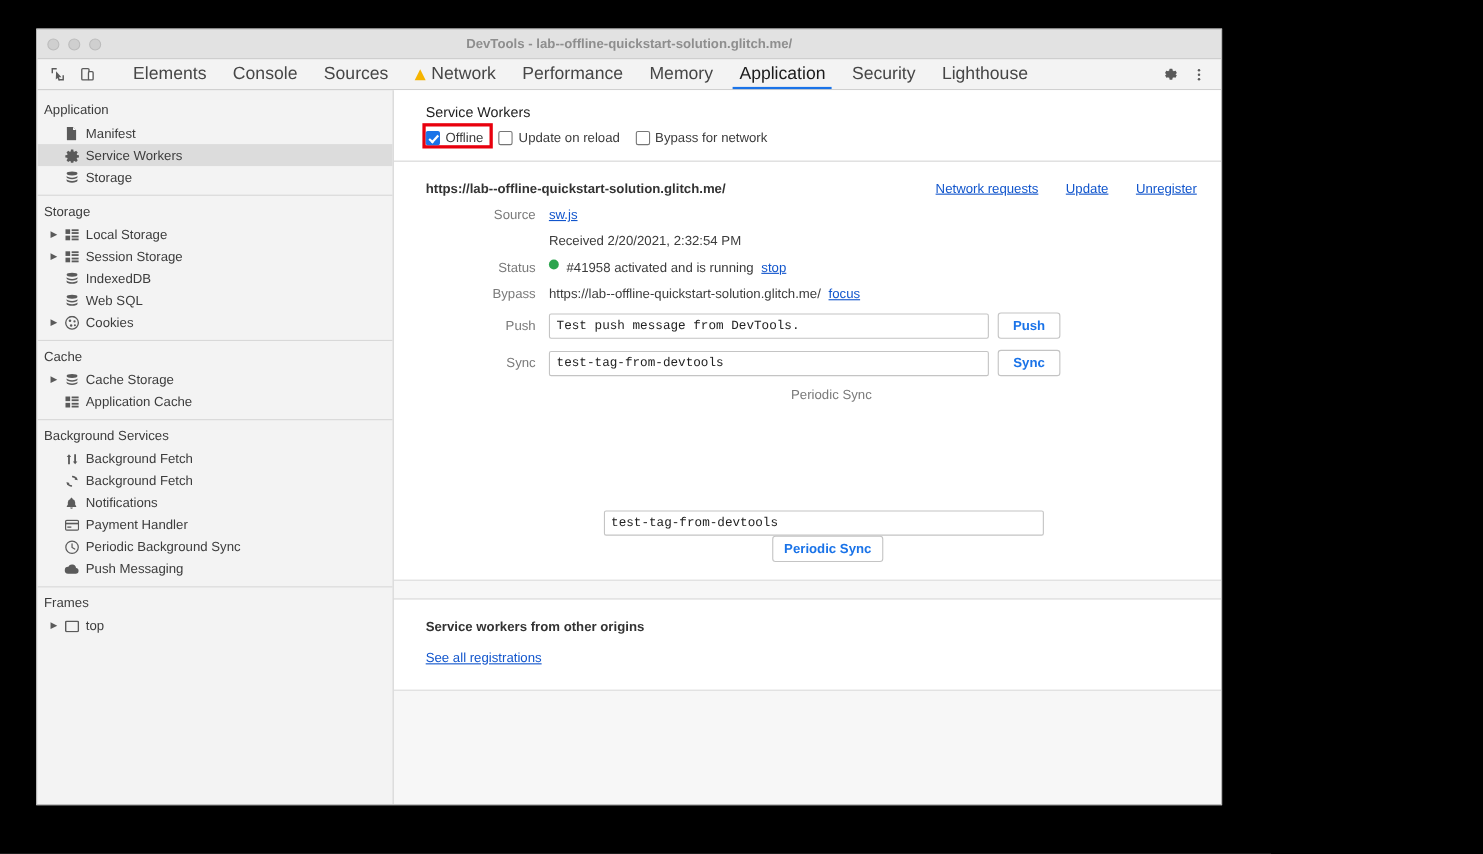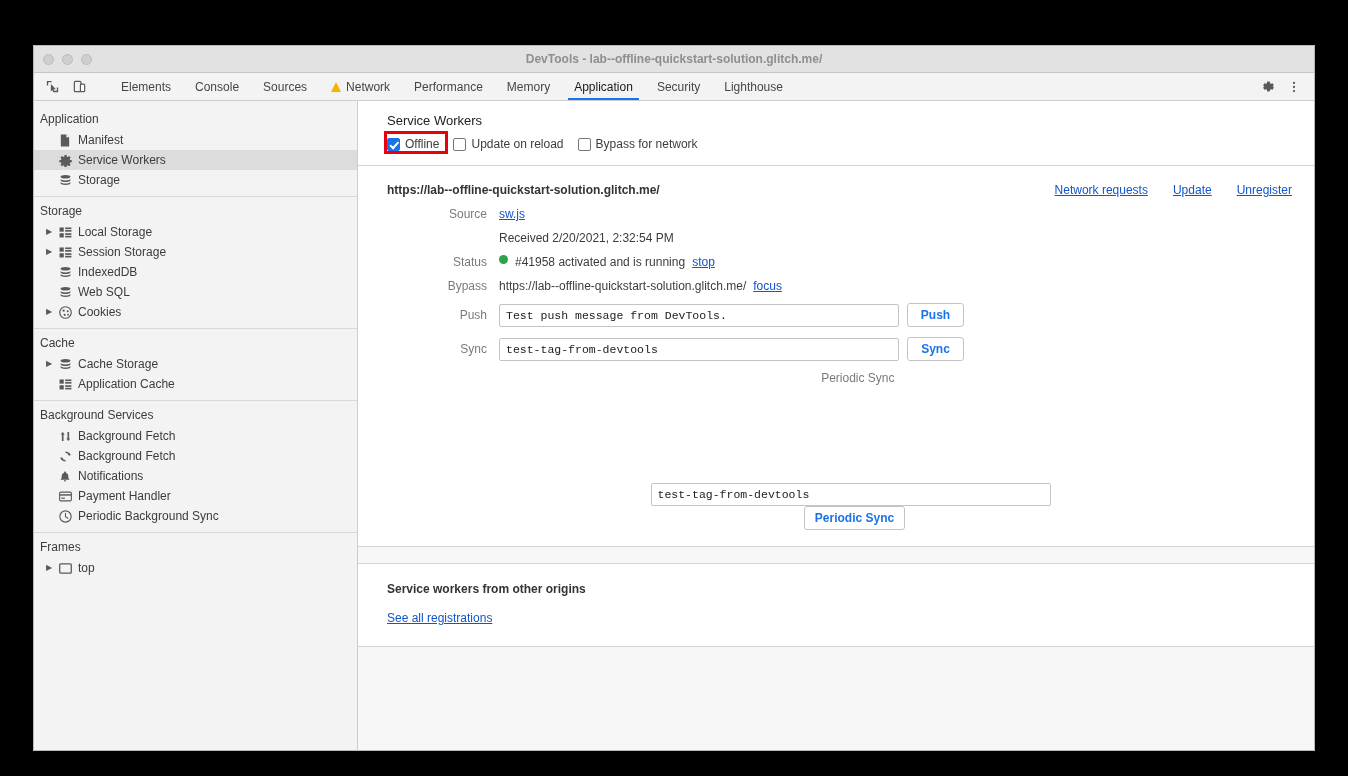--- a/index.html
+++ b/index.html
@@ -15,27 +15,26 @@
     position: relative;
     width: 1348px;
     height: 776px;
     background: #000000;
   }
   
   .window {
     position: absolute;
     left: 33px;
     top: 26px;
-    width: 1282px;
+    width: 1078px;
     height: 706px;
     background: #ffffff;
     border: 1px solid #b9b9b9;
     box-sizing: border-box;
     overflow: hidden;
-    margin-top: 19px;
   }
   
   .titlebar {
     position: relative;
     height: 27px;
     background: #e2e2e2;
     border-bottom: 1px solid #c6c6c6;
     box-sizing: border-box;
   }
   .traffic {
@@ -95,21 +94,21 @@
   .tabs {
     display: flex;
     align-items: stretch;
     flex: 1;
   }
   .tab {
     display: flex;
     align-items: center;
     gap: 5px;
     padding: 0 12px;
-    font-size: 12px;
+    font-size: 16px;
     color: #464646;
     position: relative;
     white-space: nowrap;
     box-sizing: border-box;
   }
   .tab.active {
     color: #1a1a1a;
   }
   .tab.active::after {
     content: "";
@@ -627,20 +626,29 @@
           <div class="nav-item">
             <span class="arrow none">▶</span>
             <span class="nav-icon">
               <svg width="13" height="13" viewBox="0 0 14 14">
                 <circle cx="7" cy="7" r="6.1" fill="none" stroke="#5a5a5a" stroke-width="1.2"></circle>
                 <path d="M7 3.6v3.6l2.6 1.6" fill="none" stroke="#5a5a5a" stroke-width="1.2" stroke-linecap="round"></path>
               </svg>
             </span>
             <span class="nav-label">Periodic Background Sync</span>
           </div>
+          <div class="nav-item">
+            <span class="arrow none">▶</span>
+            <span class="nav-icon">
+              <svg width="14" height="11" viewBox="0 0 16 12">
+                <path d="M4.4 10.6h8.0a3.0 3.0 0 00.3-5.98 4.2 4.2 0 00-8.0-1.1A3.5 3.5 0 004.4 10.6z" fill="#5a5a5a"></path>
+              </svg>
+            </span>
+            <span class="nav-label">Push Messaging</span>
+          </div>
           <div class="group-sep"></div>
           <div class="group-title">Frames</div>
           <div class="nav-item">
             <span class="arrow">▶</span>
             <span class="nav-icon">
               <svg width="13" height="11" viewBox="0 0 14 12">
                 <rect x="0.7" y="0.9" width="12.6" height="10.2" rx="1" fill="none" stroke="#5a5a5a" stroke-width="1.4"></rect>
               </svg>
             </span>
             <span class="nav-label">top</span>

